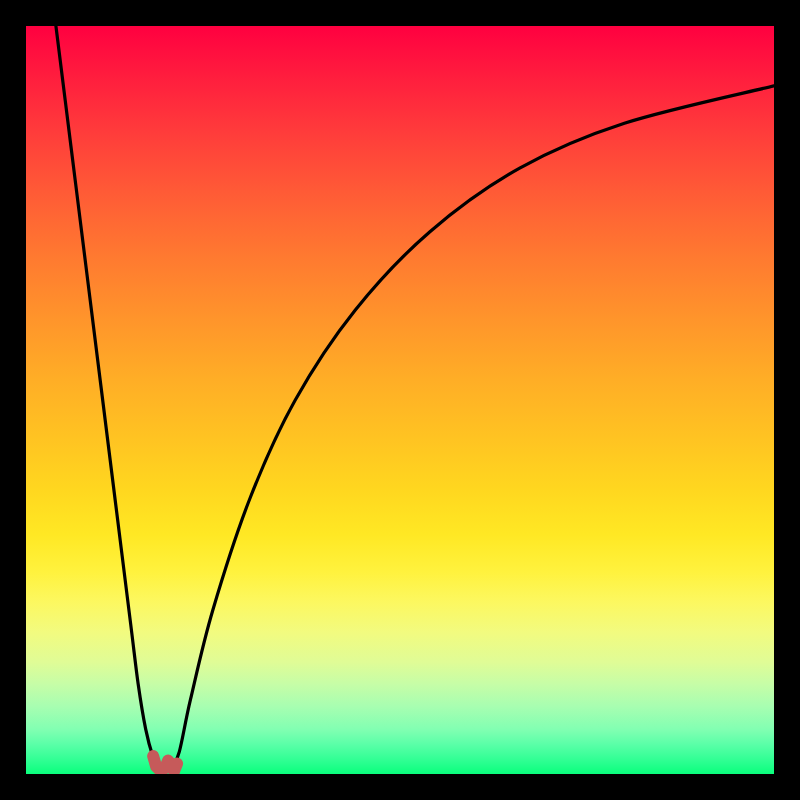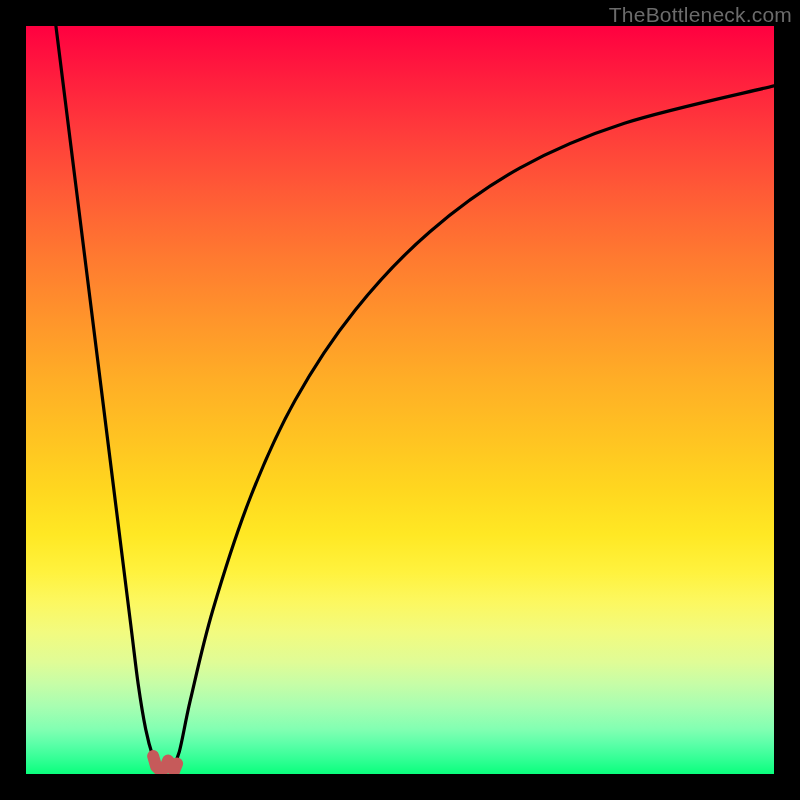--- a/index.html
+++ b/index.html
@@ -73,14 +73,13 @@
   <div class="plot">
     <div class="gradient"></div>
 
     <svg class="curve-layer" viewBox="0 0 748 748" preserveAspectRatio="none">
       <path id="left-branch-path" fill="none" stroke="#000000" stroke-width="3.2" stroke-linecap="round" d="M 29.92,0 C 32.413333333333334,19.946666666666676 39.89333333333333,79.78666666666675 44.879999999999995,119.68000000000006 C 49.86666666666666,159.57333333333338 54.85333333333334,199.46666666666664 59.84,239.35999999999996 C 64.82666666666667,279.2533333333333 69.81333333333333,319.14666666666665 74.8,359.03999999999996 C 79.78666666666666,398.9333333333333 84.77333333333333,438.8266666666667 89.75999999999999,478.72 C 94.74666666666666,518.6133333333333 100.98000000000002,568.48 104.72000000000001,598.4 C 108.46000000000001,628.3199999999999 109.70666666666668,640.7866666666666 112.2,658.24 C 114.69333333333333,675.6933333333334 117.18666666666667,690.9026666666666 119.68,703.12 C 122.17333333333335,715.3373333333334 124.91600000000001,724.812 127.16000000000001,731.544 C 129.404,738.276 132.14666666666668,741.5173333333332 133.144,743.512"></path>
       <path id="right-branch-path" fill="none" stroke="#000000" stroke-width="3.2" stroke-linecap="round" d="M 145.112,743.512 C 146.48333333333332,740.52 150.09866666666667,737.2786666666666 153.34,725.56 C 156.58133333333333,713.8413333333333 158.95,696.8866666666667 164.56,673.2 C 170.17000000000002,649.5133333333334 177.02666666666667,617.1 187,583.44 C 196.97333333333333,549.7800000000001 210.68666666666667,506.1466666666667 224.4,471.24 C 238.11333333333334,436.3333333333333 251.82666666666665,405.1666666666667 269.28,374 C 286.7333333333333,342.8333333333333 306.68,312.29 329.12,284.24 C 351.56,256.19 376.49333333333334,229.3866666666667 403.92,205.70000000000005 C 431.3466666666667,182.01333333333338 461.26666666666665,160.1966666666667 493.68,142.12 C 526.0933333333334,124.04333333333334 556.0133333333333,110.95333333333336 598.4,97.24000000000001 C 640.7866666666666,83.52666666666666 723.0666666666666,66.07333333333327 748,59.83999999999992"></path>
       <path id="marker-path" fill="none" stroke="#c65a5a" stroke-width="12" stroke-linecap="round" stroke-linejoin="round" d="M 127.16000000000001,730.048 L 130.152,740.52 L 134.64,745.008 L 139.12800000000001,742.016 L 142.12,734.536 L 145.112,740.52 L 148.104,745.008 L 151.09599999999998,737.528"></path>
     </svg>
   </div>
 
-  <div class="watermark">TheBottleneck.com</div>
 </div>
 
 </body></html>

